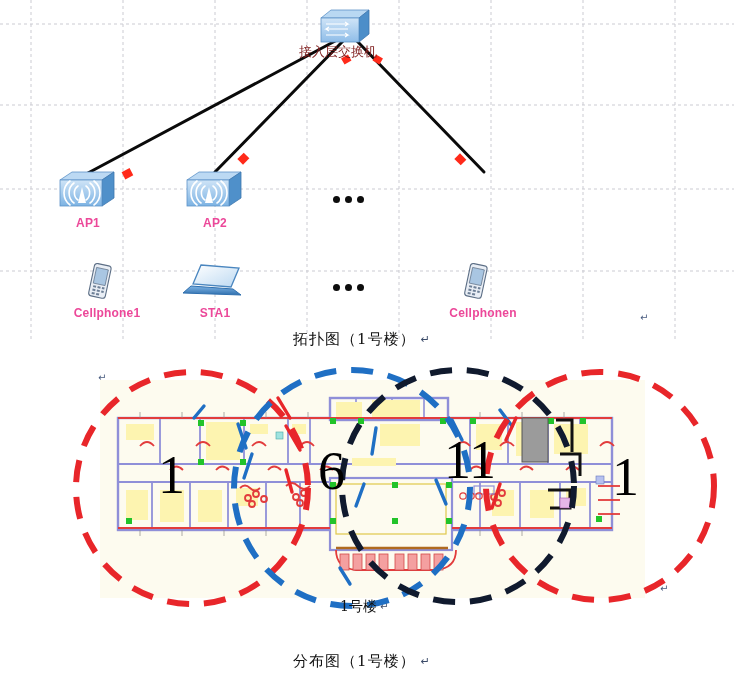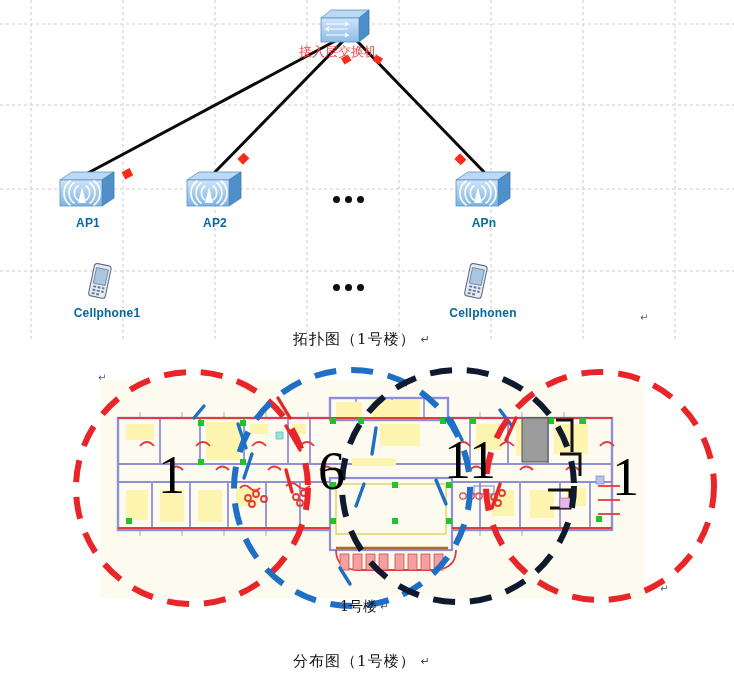--- a/index.html
+++ b/index.html
@@ -4,24 +4,24 @@
 <style>
   html,body{margin:0;padding:0;background:#ffffff;}
   body{width:734px;height:678px;position:relative;overflow:hidden;
        font-family:"Liberation Sans","DejaVu Sans",sans-serif;}
 
   
   #topology{position:absolute;left:0;top:0;width:734px;height:340px;}
   #gridlayer{position:absolute;left:0;top:0;width:734px;height:340px;}
 
   .node{position:absolute;text-align:center;}
-  .node .lbl{font-size:12px;color:#0369a1;font-weight:600;letter-spacing:.2px;
+  .node .lbl{font-size:12px;color:#ec4899;font-weight:600;letter-spacing:.2px;
              margin-top:2px;white-space:nowrap;}
   .sw-lbl{position:absolute;font-family:"DejaVu Sans","Liberation Sans",sans-serif;
-          font-size:13px;color:#ef4444;white-space:nowrap;}
+          font-size:13px;color:#7f1d1d;white-space:nowrap;}
 
   .dots{position:absolute;display:flex;gap:5px;}
   .dots i{display:block;width:7px;height:7px;border-radius:50%;background:#0d0d0d;}
 
   .cap{position:absolute;width:724px;text-align:center;
        font-family:"DejaVu Serif","Liberation Serif",serif;
        font-size:15px;color:#111;letter-spacing:1px;}
   .cap .ret{font-family:"DejaVu Sans",sans-serif;font-size:11px;color:#3a4a68;
             margin-left:5px;vertical-align:1px;}
 
@@ -128,37 +128,20 @@
         <path d="M14 11 a15 15 0 0 0 0 24"></path>
           <path d="M30 16 a7 8 0 0 1 0 14"></path>
         <path d="M34 13 a11 12 0 0 1 0 20"></path>
           <path d="M38 11 a15 15 0 0 1 0 24"></path>
       </g>
       <polygon points="26,17 22,33 30,33" fill="#ffffff"></polygon>
     </svg>
     <div class="lbl">AP2</div>
   </div>
 
-  <div class="node" style="left:452px;top:170px;width:64px;">
-    <svg width="64" height="40" viewBox="0 0 64 40">
-      <polygon points="4,10 46,10 58,2 16,2" fill="#bcd9f3" stroke="#5e93c8" stroke-width="0.8"></polygon>
-      <polygon points="46,10 58,2 58,28 46,36" fill="#4f90ca" stroke="#3d76ad" stroke-width="0.8"></polygon>
-      <rect x="4" y="10" width="42" height="26" fill="url(#apg)" stroke="#5e93c8" stroke-width="0.8"></rect>
-      <g fill="none" stroke="#ffffff" stroke-width="1.6" stroke-linecap="round">
-        <path d="M22 16 a7 8 0 0 0 0 14"></path>
-          <path d="M18 13 a11 12 0 0 0 0 20"></path>
-        <path d="M14 11 a15 15 0 0 0 0 24"></path>
-          <path d="M30 16 a7 8 0 0 1 0 14"></path>
-        <path d="M34 13 a11 12 0 0 1 0 20"></path>
-          <path d="M38 11 a15 15 0 0 1 0 24"></path>
-      </g>
-      <polygon points="26,17 22,33 30,33" fill="#ffffff"></polygon>
-    </svg>
-    <div class="lbl">APn</div>
-  </div>
 
   <div class="dots" style="left:333px;top:196px;">
     <i></i>
       <i></i>
       <i></i>
   </div>
 
   <div class="node" style="left:62px;top:262px;width:90px;">
     <svg width="90" height="38" viewBox="0 0 90 38">
       <g transform="translate(33,1) rotate(12)">
@@ -172,20 +155,37 @@
             <rect x="7.5" y="25.5" width="3" height="2"></rect>
           <rect x="12" y="25.5" width="2.5" height="2"></rect>
           <rect x="3" y="29" width="3" height="2"></rect>
             <rect x="7.5" y="29" width="3" height="2"></rect>
         </g>
       </g>
     </svg>
     <div class="lbl">Cellphone1</div>
   </div>
 
+  <div class="node" style="left:175px;top:262px;width:80px;">
+    <svg width="80" height="38" viewBox="0 0 80 38">
+      <defs>
+        <linearGradient id="scr" x1="0" y1="0" x2="1" y2="1">
+          <stop offset="0" stop-color="#ffffff"></stop>
+            <stop offset="1" stop-color="#bcd9f2"></stop>
+        </linearGradient>
+        <linearGradient id="base" x1="0" y1="0" x2="0" y2="1">
+          <stop offset="0" stop-color="#7fb4e4"></stop>
+            <stop offset="1" stop-color="#2f6fae"></stop>
+        </linearGradient>
+      </defs>
+      <polygon points="26,3 64,6 56,25 18,22" fill="url(#scr)" stroke="#4a86bf" stroke-width="1.3"></polygon>
+      <polygon points="16,24 58,27 66,33 8,31" fill="url(#base)" stroke="#2f6fae" stroke-width="1"></polygon>
+    </svg>
+    <div class="lbl">STA1</div>
+  </div>
 
   <div class="dots" style="left:333px;top:284px;">
     <i></i>
       <i></i>
       <i></i>
   </div>
 
   <div class="node" style="left:438px;top:262px;width:90px;">
     <svg width="90" height="38" viewBox="0 0 90 38">
       <g transform="translate(33,1) rotate(12)">

